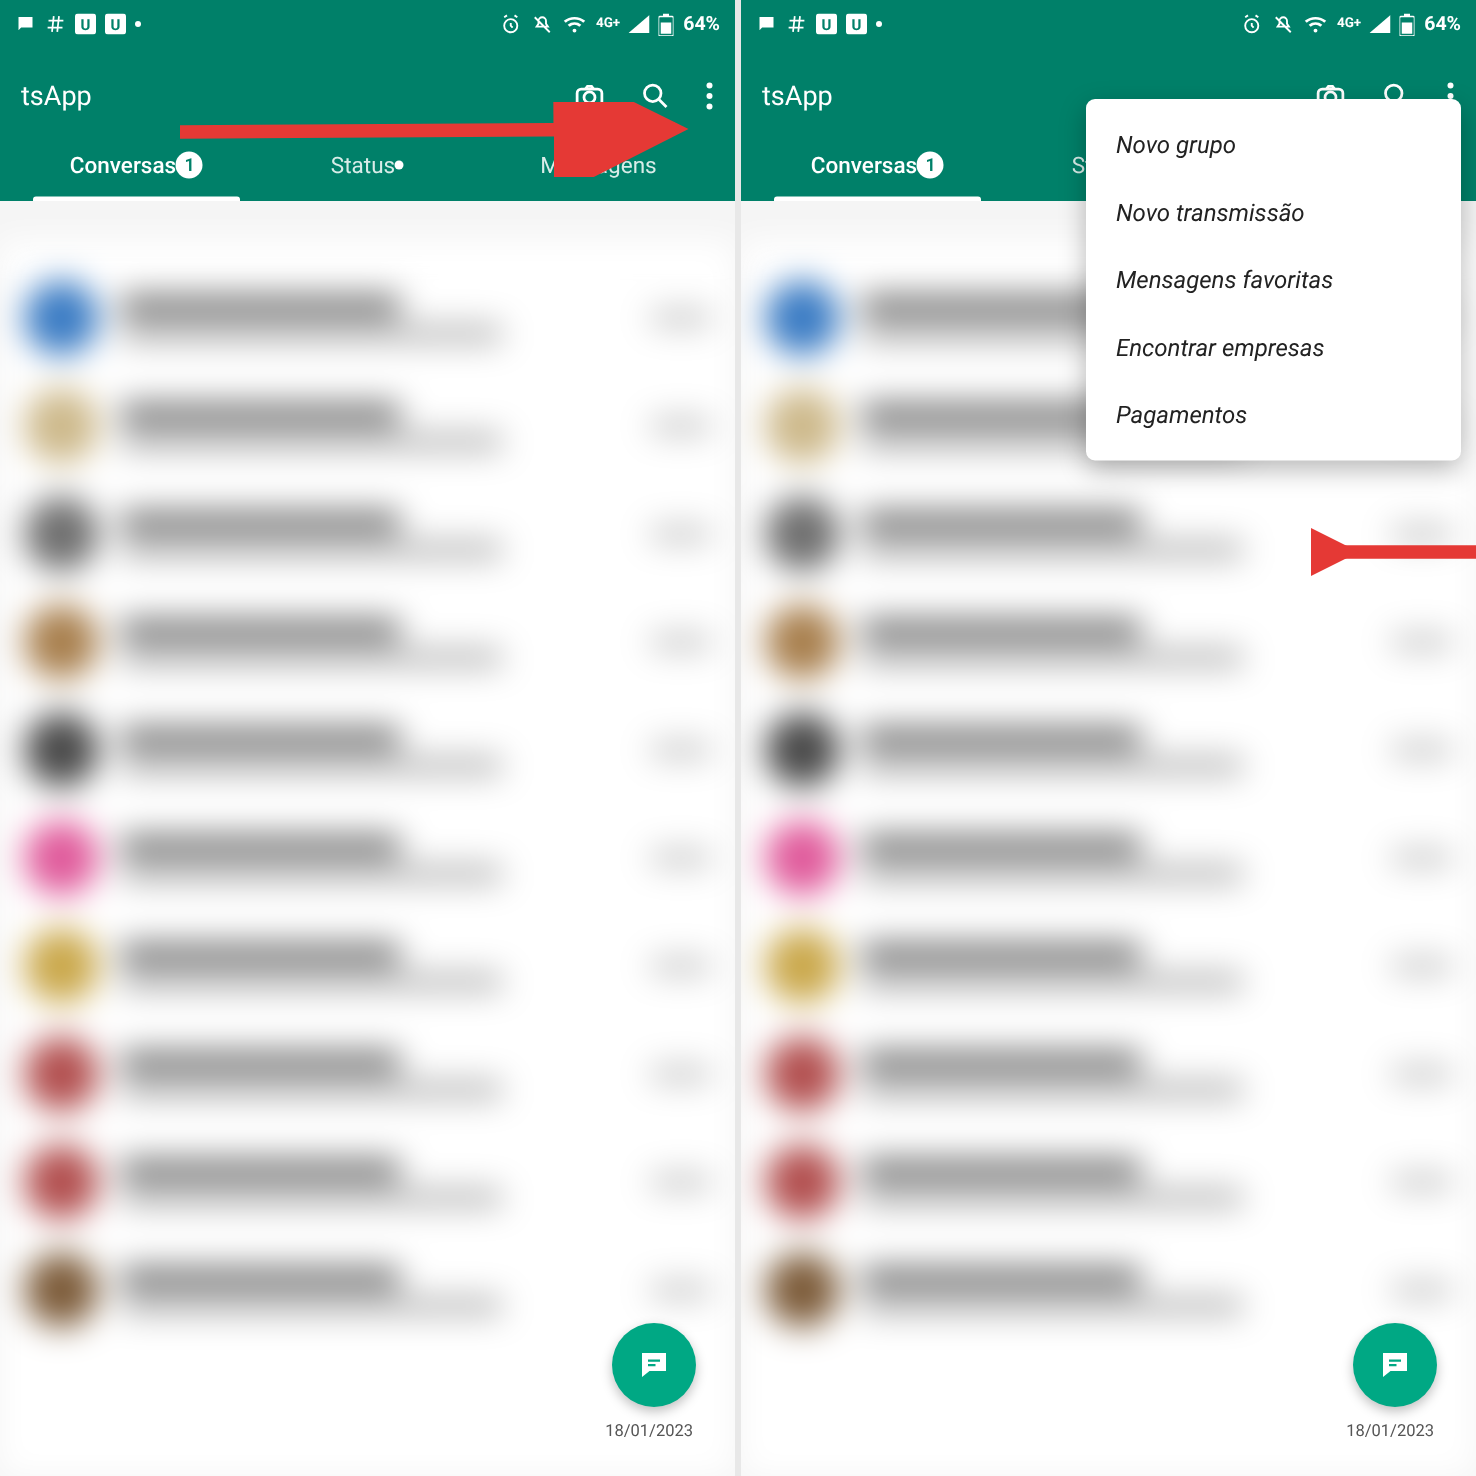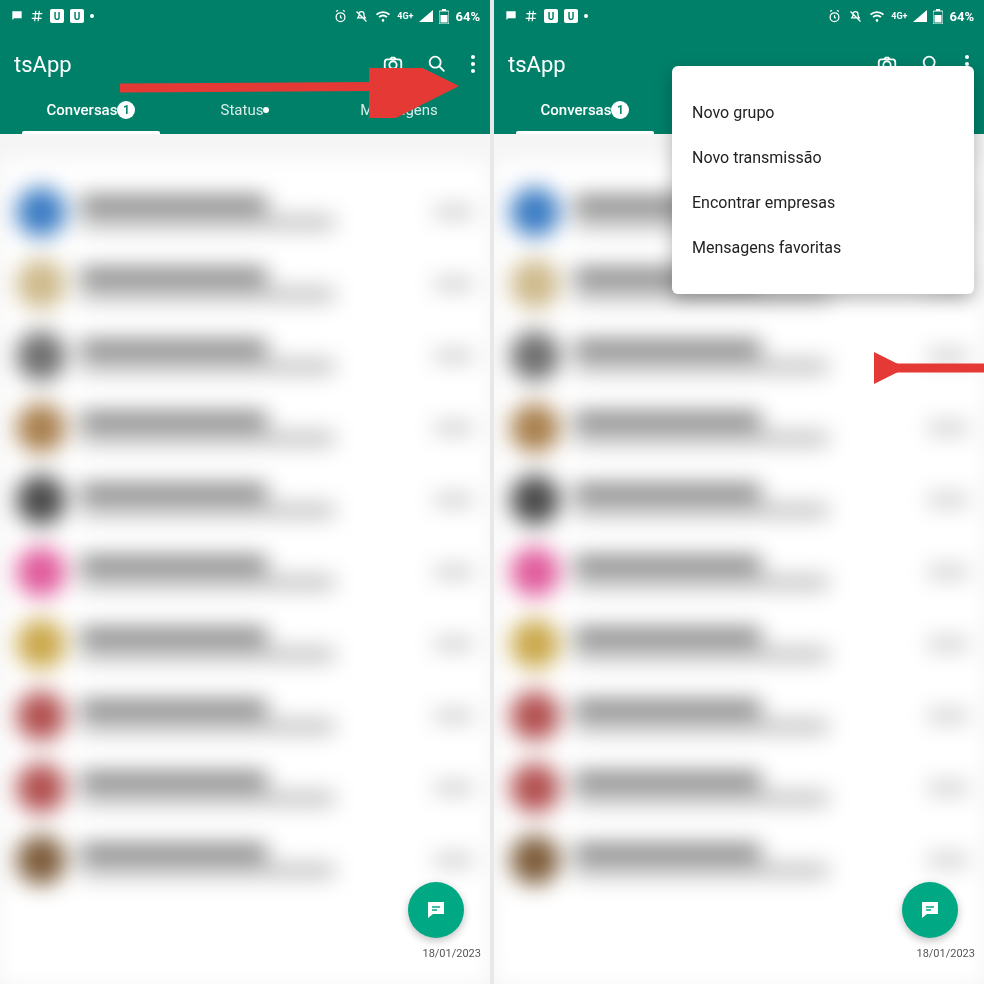--- a/index.html
+++ b/index.html
@@ -34,21 +34,21 @@
   .header {
     background: #008069;
     color: #fff;
     padding: 10px 14px 0 14px;
   }
   .header-top {
     display: flex;
     align-items: center;
     height: 44px;
   }
-  .app-title { font-size: 22px; font-weight: 400; }
+  .app-title { font-size: 18px; font-weight: 400; }
   .header-actions { margin-left: auto; display: flex; gap: 22px; align-items:center; }
   .tabs {
     display: flex;
     align-items: center;
     color: rgba(255,255,255,0.85);
     font-size: 15px;
     height: 48px;
   }
   .tab {
     flex: 1;
@@ -112,36 +112,37 @@
     border-radius: 50%;
     background: #00a884;
     color: #fff;
     display: flex;
     align-items: center;
     justify-content: center;
     box-shadow: 0 3px 8px rgba(0,0,0,.25);
   }
   .timestamp {
     position: absolute;
-    right: 9px;
+    right: 28px;
     bottom: 24px;
     font-size: 11px;
     color: #555;
     margin-left: 48px;
   }
   .menu {
     position: absolute;
     top: 66px;
     right: 10px;
-    width: 302px;
+    width: 250px;
     background: #fff;
     border-radius: 6px;
     box-shadow: 0 6px 18px rgba(0,0,0,.28);
-    padding: 24px 0;
+    padding: 8px 0;
     z-index: 20;
+    font-style: italic;
   }
   .menu-item {
     padding: 13px 20px;
     font-size: 16px;
     color: #222;
   }
   .arrow {
     position: absolute;
     z-index: 30;
     pointer-events: none;
@@ -537,22 +538,23 @@
         <div class="line1"></div>
         <div class="line2"></div>
       </div>
       <div class="meta"></div>
       </div>
     </div>
 
   <div class="menu" id="menu">
       <div class="menu-item">Novo grupo</div>
       <div class="menu-item">Novo transmissão</div>
+      <div class="menu-item">Mensagens favoritas</div>
       <div class="menu-item">Encontrar empresas</div>
-      <div class="menu-item">Mensagens favoritas</div>
+      <div class="menu-item">Pagamentos</div>
     </div>
 
   <div class="fab">
     <svg width="24" height="24" viewBox="0 0 24 24" fill="#fff">
         <path d="M4 4h16v12H9l-5 4z"></path>
         <path d="M8 9h8M8 12h5" stroke="#00a884" stroke-width="1.5"></path>
       </svg>
   </div>
   <div class="timestamp">18/01/2023</div>
 

